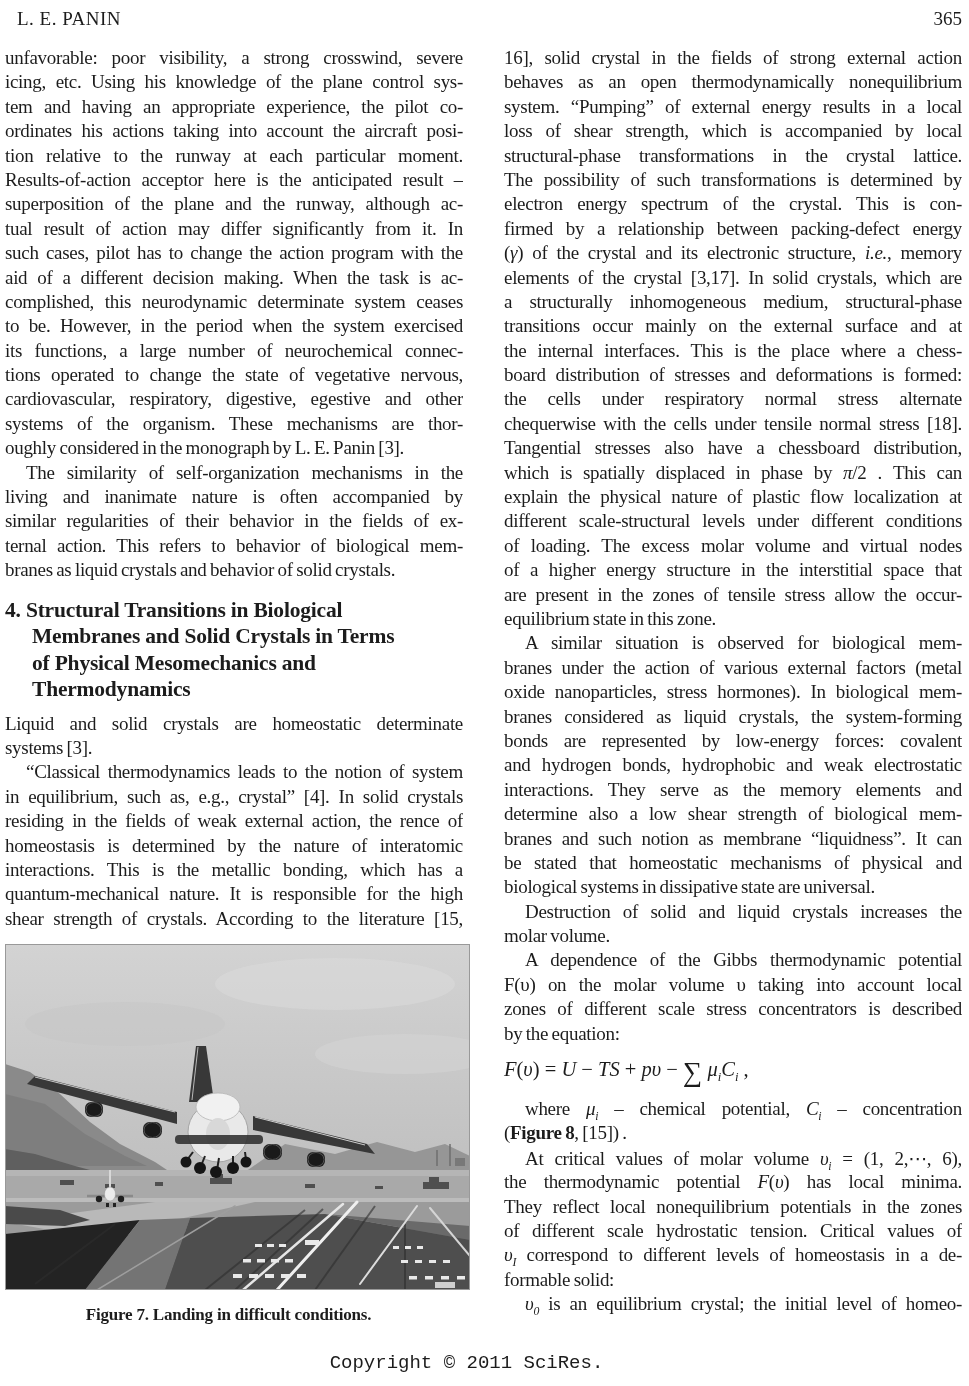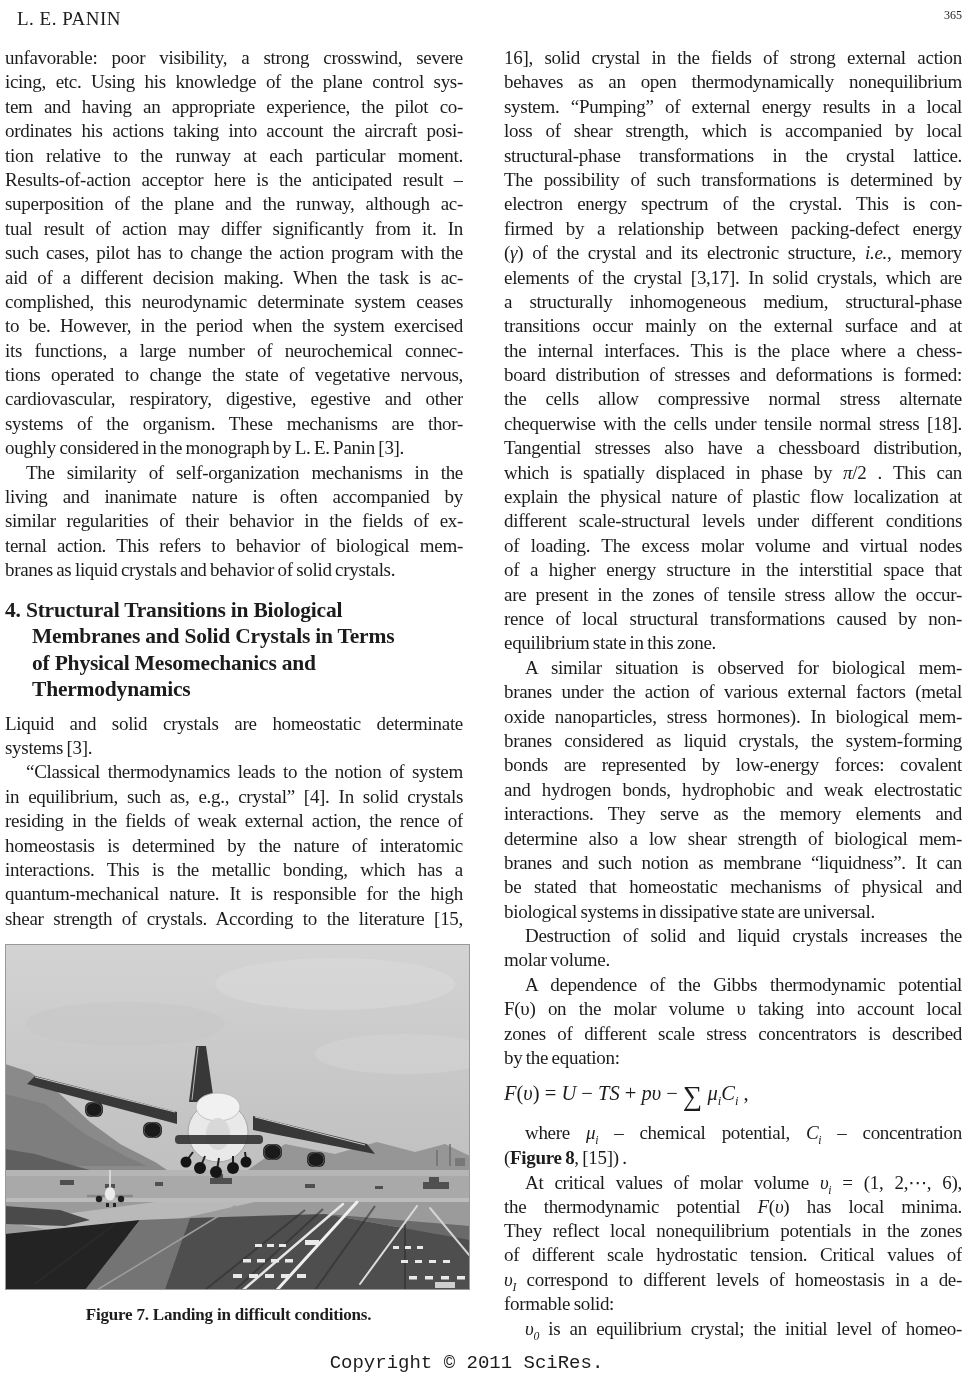--- a/index.html
+++ b/index.html
@@ -4,21 +4,21 @@
 <style>
   html,body { margin:0; padding:0; }
   body {
     width:969px; height:1386px; position:relative;
     background:#ffffff; color:#1c1c1c;
     font-family:"Liberation Serif","DejaVu Serif",serif;
     overflow:hidden;
   }
   .header { position:absolute; top:8px; left:5px; right:5px; height:26px; }
   .running-title { position:absolute; left:12px; right:0; text-align:left; font-size:19px; letter-spacing:0.5px; }
-  .page-number { position:absolute; right:2px; top:0; font-size:12px; }
+  .page-number { position:absolute; right:2px; top:0; font-size:19px; }
 
   .content { position:absolute; top:47px; left:5px; display:flex; gap:41px; }
   .col { width:458px; }
 
   .line {
     font-size:19px; height:24.4px; overflow:hidden;
     text-align:justify; letter-spacing:-0.3px; word-spacing:-1px;
   }
   .line.j::after { content:""; display:inline-block; width:100%; height:0; }
   .line.ind { text-indent:21px; }
@@ -240,30 +240,29 @@
         <div class="line j">structural-phase transformations in the crystal lattice.</div>
         <div class="line j">The possibility of such transformations is determined by</div>
         <div class="line j">electron energy spectrum of the crystal. This is con-</div>
         <div class="line j">firmed by a relationship between packing-defect energy</div>
         <div class="line j">(<i>γ</i>) of the crystal and its electronic structure, <i>i.e.</i>, memory</div>
         <div class="line j">elements of the crystal [3,17]. In solid crystals, which are</div>
         <div class="line j">a structurally inhomogeneous medium, structural-phase</div>
         <div class="line j">transitions occur mainly on the external surface and at</div>
         <div class="line j">the internal interfaces. This is the place where a chess-</div>
         <div class="line j">board distribution of stresses and deformations is formed:</div>
-        <div class="line j">the cells allow compressive normal stress alternate</div>
+        <div class="line j">the cells under respiratory normal stress alternate</div>
         <div class="line j">chequerwise with the cells under tensile normal stress [18].</div>
         <div class="line j">Tangential stresses also have a chessboard distribution,</div>
         <div class="line j">which is spatially displaced in phase by <i>π</i>/2 . This can</div>
         <div class="line j">explain the physical nature of plastic flow localization at</div>
         <div class="line j">different scale-structural levels under different conditions</div>
         <div class="line j">of loading. The excess molar volume and virtual nodes</div>
         <div class="line j">of a higher energy structure in the interstitial space that</div>
         <div class="line j">are present in the zones of tensile stress allow the occur-</div>
-        <div class="line j">rence of local structural transformations caused by non-</div>
         <div class="line">equilibrium state in this zone.</div>
       </div>
       <div class="para">
         <div class="line j ind">A similar situation is observed for biological mem-</div>
         <div class="line j">branes under the action of various external factors (metal</div>
         <div class="line j">oxide nanoparticles, stress hormones). In biological mem-</div>
         <div class="line j">branes considered as liquid crystals, the system-forming</div>
         <div class="line j">bonds are represented by low-energy forces: covalent</div>
         <div class="line j">and hydrogen bonds, hydrophobic and weak electrostatic</div>
         <div class="line j">interactions. They serve as the memory elements and</div>

